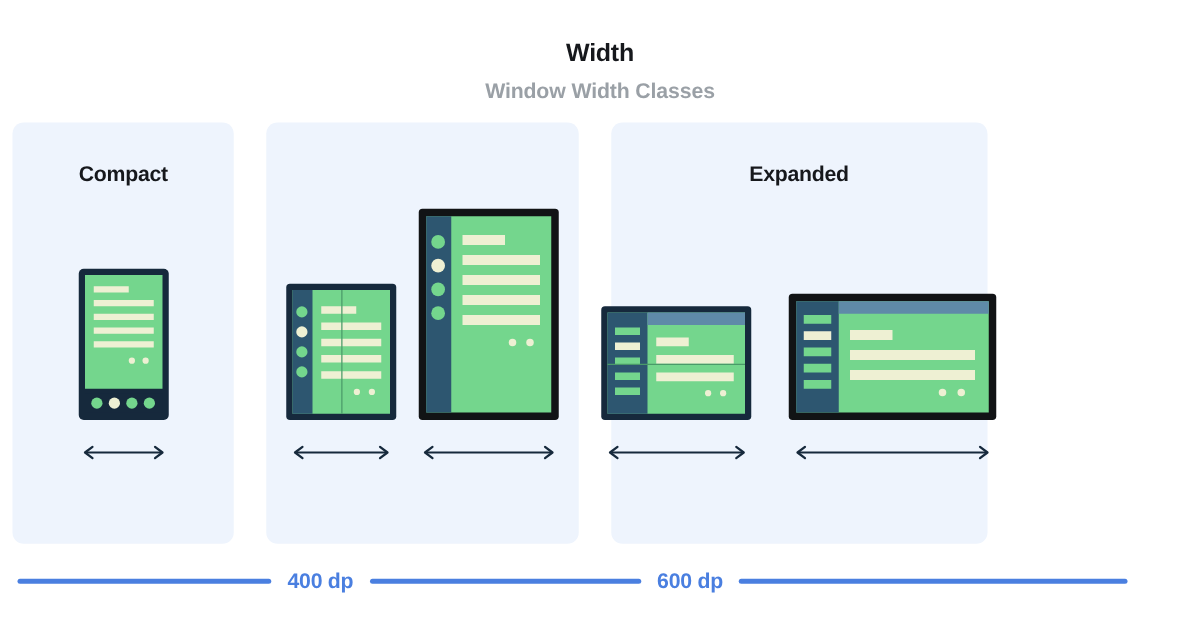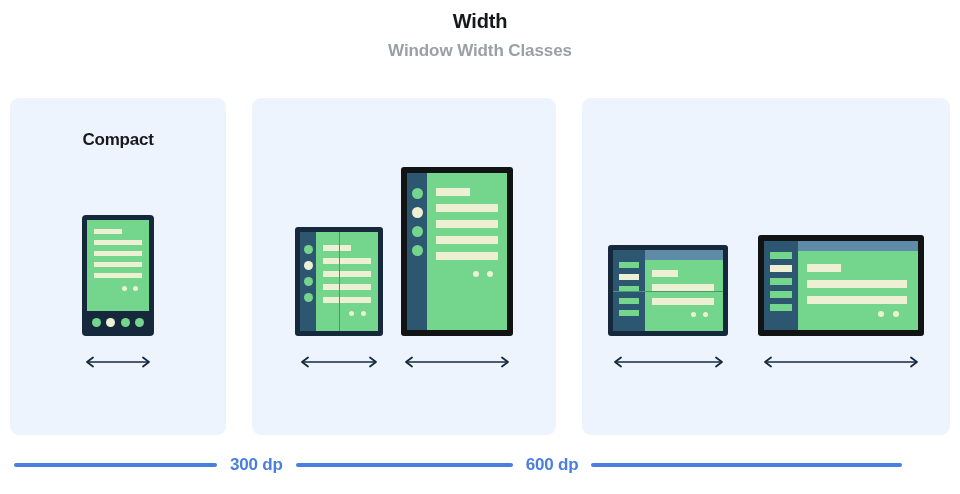--- a/index.html
+++ b/index.html
@@ -9,31 +9,31 @@
     font-family:"Liberation Sans", sans-serif;
     overflow:hidden;
     position:relative;
   }
   .page{position:relative;width:960px;height:494px;}
 
   
   .header{position:absolute;left:0;top:0;width:960px;text-align:center;}
   .title{
     font-size:20px;font-weight:bold;color:#16181c;
-    letter-spacing:-0.2px;margin-top:10px;line-height:22px;
+    letter-spacing:-0.2px;margin-top:32px;line-height:22px;
   }
   .subtitle{
     font-size:17px;font-weight:bold;color:#9aa0a6;
     letter-spacing:-0.1px;margin-top:9px;line-height:20px;
   }
 
   
   .cards{
     position:absolute;left:10px;top:98px;
-    width:940px;height:337px;
+    width:780px;height:337px;
     display:flex;gap:26px;
   }
   .card{
     background:#eef4fd;border-radius:9px;
     position:relative;
   }
   .card-compact{width:224px;}
   .card-medium{width:315px;}
   .card-expanded{width:381px;}
   .card-title{
@@ -233,20 +233,21 @@
               <polyline points="10,2.5 4,7 10,11.5" fill="none" stroke="#16293c" stroke-width="1.8" stroke-linecap="round" stroke-linejoin="round"></polyline>
               <polyline points="100,2.5 106,7 100,11.5" fill="none" stroke="#16293c" stroke-width="1.8" stroke-linecap="round" stroke-linejoin="round"></polyline>
             </svg>
           </div>
 
         </div>
       </div>
     </div>
 
     <div class="card card-expanded">
+      <div class="card-title">Expanded</div>
       <div class="devices">
         <div class="pair" style="gap:30px;">
 
           <div class="device-wrap">
             <div class="fold-l">
               <div class="fold-l-inner">
                 <div class="rail-h">
                   <div class="bar"></div>
                   <div class="bar alt"></div>
                   <div class="bar"></div>
@@ -299,19 +300,19 @@
           </div>
 
         </div>
       </div>
     </div>
 
   </div>
 
   <div class="scale">
     <div class="scale-line" style="width:203px;margin-left:14px;"></div>
-    <div class="scale-label">300 dp</div>
+    <div class="scale-label">400 dp</div>
     <div class="scale-line" style="width:217px;"></div>
     <div class="scale-label">600 dp</div>
     <div class="scale-line" style="width:311px;"></div>
   </div>
 
 </div>
 
 </body></html>

